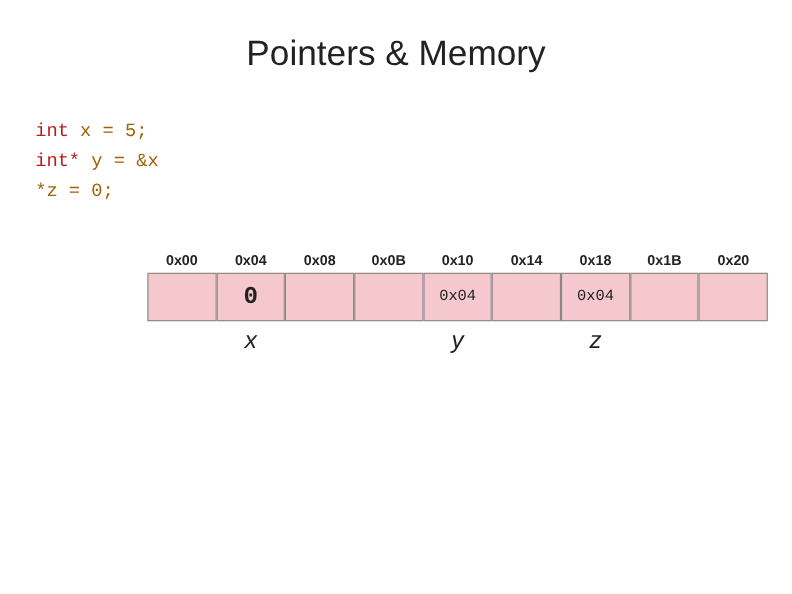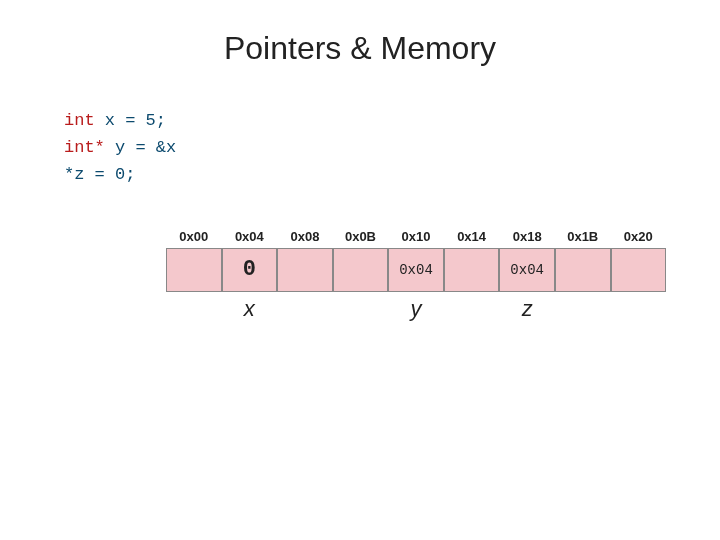--- a/index.html
+++ b/index.html
@@ -7,41 +7,41 @@
       width: 720px;
       height: 540px;
       background: #ffffff;
       font-family: Arial, sans-serif;
       overflow: hidden;
     }
     .page {
       width: 720px;
       height: 540px;
       position: relative;
-      padding: 30px 54px;
+      padding: 30px 22px;
     }
     .title {
       text-align: center;
       font-size: 32px;
       font-weight: normal;
       color: #222;
       margin-bottom: 40px;
     }
     .code-block {
       font-family: 'Courier New', Courier, monospace;
       font-size: 17px;
       line-height: 1.6;
       margin-bottom: 40px;
       margin-left: 10px;
     }
     .code-line {
       display: block;
     }
     .kw { color: #b91c1c; }
-    .normal { color: #0c4a6e; }
+    .normal { color: #a16207; }
 
     .memory-section {
       margin-left: 60px;
       margin-top: 10px;
     }
     .addr-row {
       display: flex;
       flex-direction: row;
       margin-left: 52px;
       margin-bottom: 4px;

